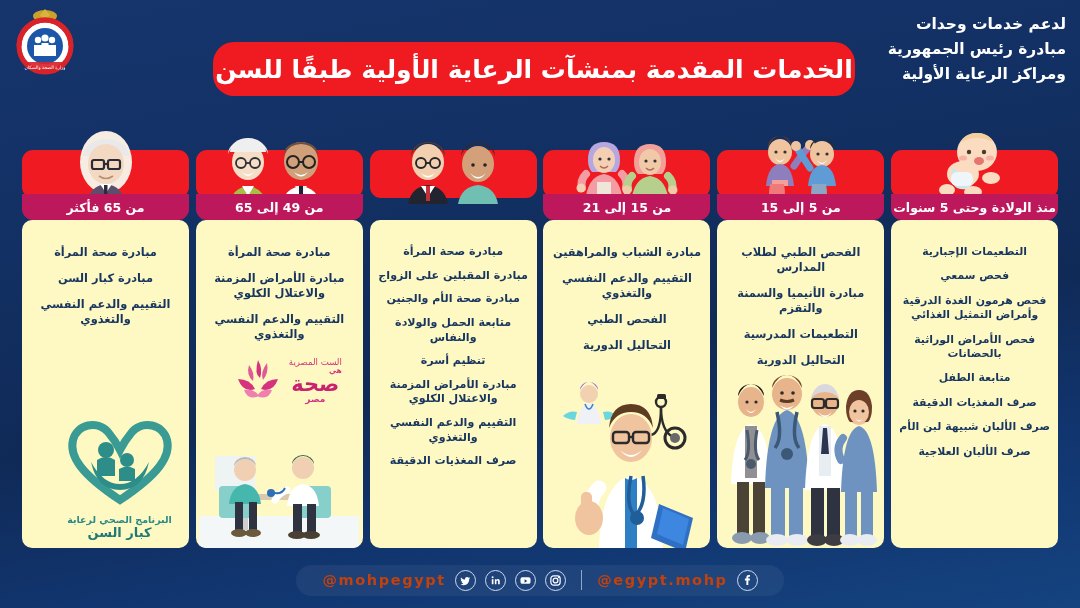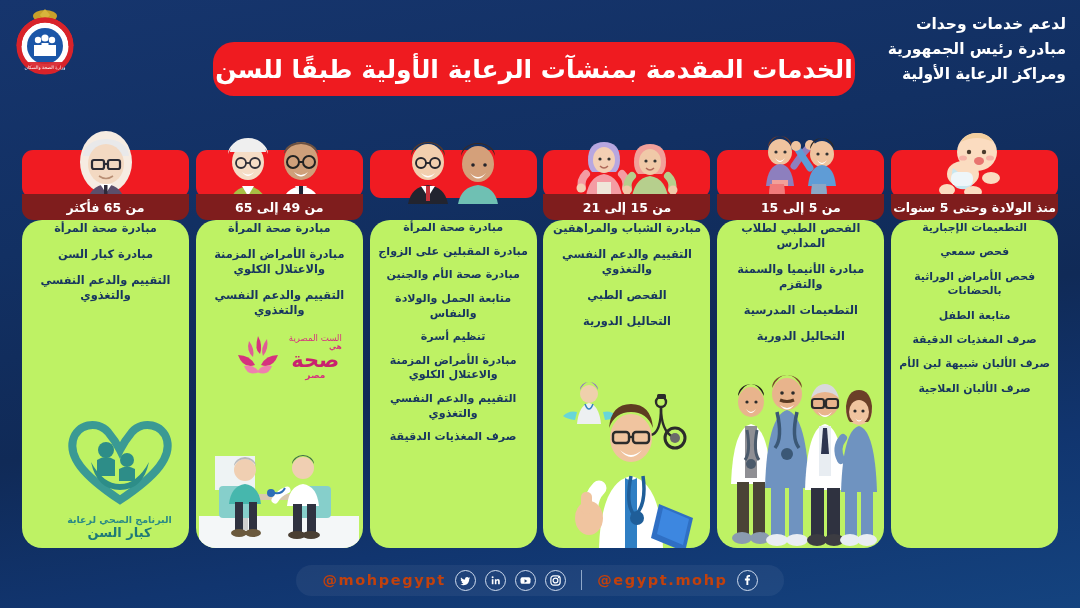--- a/index.html
+++ b/index.html
@@ -68,36 +68,36 @@
     z-index: 2;
     display: flex; align-items: flex-end; justify-content: center;
     gap: 2px;
     pointer-events: none;
   }
   .avatar svg { display: block; }
 
   .age-bar {
     position: absolute; top: 66px; left: 0;
     width: 167px; height: 26px;
-    background: #7f1d1d;
+    background: #be185d;
     border-radius: 0 0 11px 11px;
     display: flex; align-items: center; justify-content: center;
     z-index: 3;
   }
   .age-bar span {
     color: #ffffff; font-size: 12.5px; font-weight: bold;
     white-space: nowrap;
   }
 
   .card {
     position: absolute; top: 92px; left: 0;
     width: 167px; height: 328px;
-    background: #bef264;
-    border-radius: 20px;
-    padding: 1px 7px 6px 7px;
+    background: #fef9c3;
+    border-radius: 10px;
+    padding: 25px 7px 6px 7px;
     overflow: hidden;
   }
   .svc-list { list-style: none; }
   .svc-list li {
     color: #17355f;
     font-size: 11.4px;
     font-weight: bold;
     text-align: center;
     line-height: 1.32;
     margin-bottom: 11px;
@@ -565,20 +565,21 @@
         <ellipse cx="62" cy="50" rx="9" ry="6" fill="#fbdcc0"></ellipse>
       </svg>
     </div>
     <div class="age-bar">
       <span>منذ الولادة وحتى 5 سنوات</span>
     </div>
     <div class="card">
       <ul class="svc-list">
         <li>التطعيمات الإجبارية</li>
         <li>فحص سمعي</li>
+        <li>فحص هرمون الغدة الدرقية وأمراض التمثيل الغذائي</li>
         <li>فحص الأمراض الوراثية بالحضانات</li>
         <li>متابعة الطفل</li>
         <li>صرف المغذيات الدقيقة</li>
         <li>صرف الألبان شبيهة لبن الأم</li>
         <li>صرف الألبان العلاجية</li>
       </ul>
     </div>
   </div>
 
 </div>

